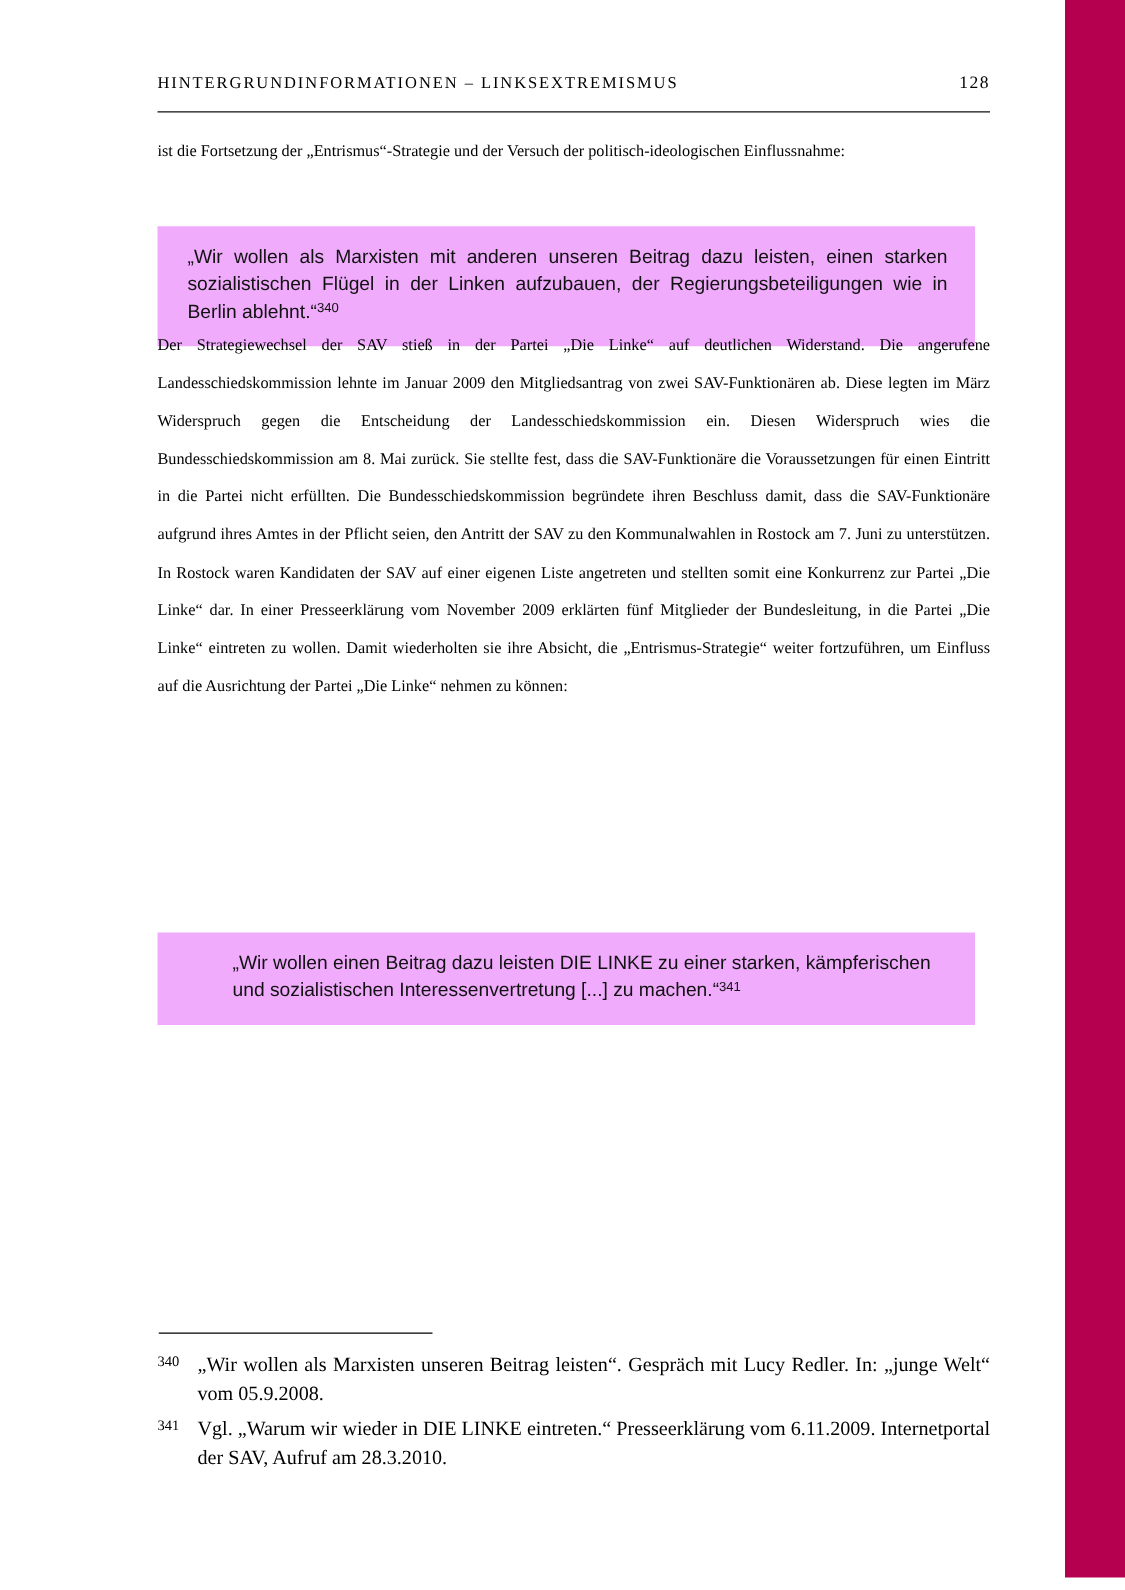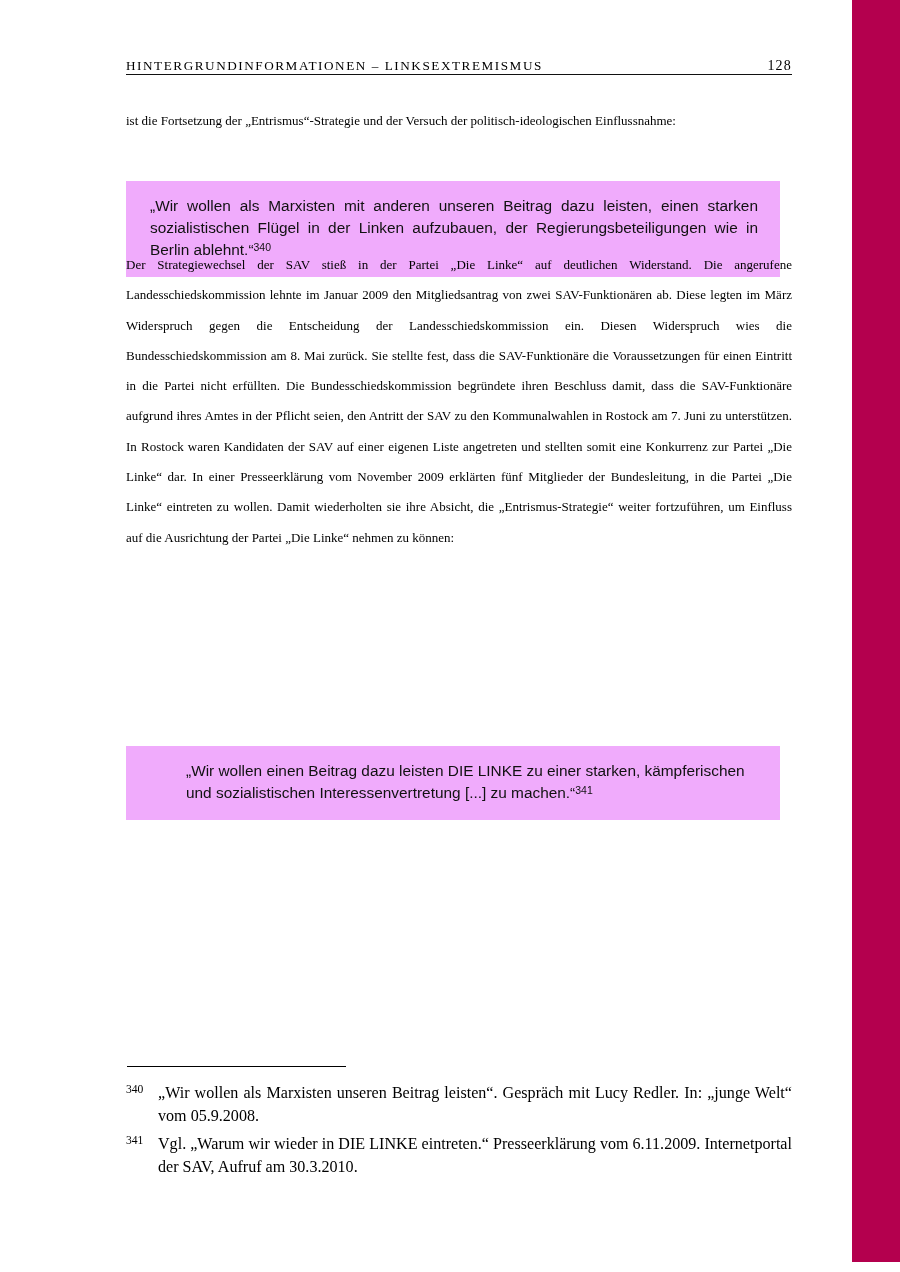--- a/index.html
+++ b/index.html
@@ -31,21 +31,21 @@
   .runhead {
     position: absolute;
     left: 126px;
     top: 58px;
     width: 666px;
   }
   .runhead-row {
     display: flex;
     align-items: baseline;
     justify-content: space-between;
-    padding-bottom: 0;
+    padding-bottom: 14px;
     border-bottom: 1.2px solid #111111;
   }
   .runhead-title {
     font-size: 13.2px;
     letter-spacing: 1.55px;
     font-variant: small-caps;
     text-transform: uppercase;
     white-space: nowrap;
   }
   .runhead-page {
@@ -143,35 +143,35 @@
   </div>
 
   <div class="body-block" style="top:106px;">
     <p class="body">ist die Fortsetzung der „Entrismus“-Strategie und der Versuch der politisch-ideologischen Einflussnahme:</p>
   </div>
 
   <div class="quote-box" style="top:181px;">
     <p><span>„Wir wollen als Marxisten mit anderen unseren Beitrag dazu leisten, einen starken sozialistischen Flügel in der Linken aufzubauen, der Regierungsbeteiligungen wie in Berlin ablehnt.“</span><sup class="fn">340</sup></p>
   </div>
 
-  <div class="body-block" style="top:250px;">
+  <div class="body-block" style="top:261px;">
     <p class="body">Der Strategiewechsel der SAV stieß in der Partei „Die Linke“ auf deutlichen Widerstand. Die angerufene Landesschiedskommission lehnte im Januar 2009 den Mitgliedsantrag von zwei SAV-Funktionären ab. Diese legten im März Widerspruch gegen die Entscheidung der Landesschiedskommission ein. Diesen Widerspruch wies die Bundesschiedskommission am 8. Mai zurück. Sie stellte fest, dass die SAV-Funktionäre die Voraussetzungen für einen Eintritt in die Partei nicht erfüllten. Die Bundesschiedskommission begründete ihren Beschluss damit, dass die SAV-Funktionäre aufgrund ihres Amtes in der Pflicht seien, den Antritt der SAV zu den Kommunalwahlen in Rostock am 7. Juni zu unterstützen. In Rostock waren Kandidaten der SAV auf einer eigenen Liste angetreten und stellten somit eine Konkurrenz zur Partei „Die Linke“ dar. In einer Presseerklärung vom November 2009 erklärten fünf Mitglieder der Bundesleitung, in die Partei „Die Linke“ eintreten zu wollen. Damit wiederholten sie ihre Absicht, die „Entrismus-Strategie“ weiter fortzuführen, um Einfluss auf die Ausrichtung der Partei „Die Linke“ nehmen zu können:</p>
   </div>
 
   <div class="quote-box" style="top:746px;">
     <p class="last"><span>„Wir wollen einen Beitrag dazu leisten DIE LINKE zu einer starken, kämpferischen und sozialistischen Interessenvertretung [...] zu machen.“</span><sup class="fn">341</sup></p>
   </div>
 
   <div class="footnotes">
     <div class="fn-rule"></div>
 
     <div class="fn-item">
       <span class="fn-num">340</span>
       <span class="fn-text">„Wir wollen als Marxisten unseren Beitrag leisten“. Gespräch mit Lucy Redler. In: „junge Welt“ vom 05.9.2008.</span>
     </div>
 
     <div class="fn-item">
       <span class="fn-num">341</span>
-      <span class="fn-text">Vgl. „Warum wir wieder in DIE LINKE eintreten.“ Presseerklärung vom 6.11.2009. Internetportal der SAV, Aufruf am 30.3.2010.</span>
+      <span class="fn-text">Vgl. „Warum wir wieder in DIE LINKE eintreten.“ Presseerklärung vom 6.11.2009. Internetportal der SAV, Aufruf am 28.3.2010.</span>
     </div>
   </div>
 
 </div>
 
 </body></html>

